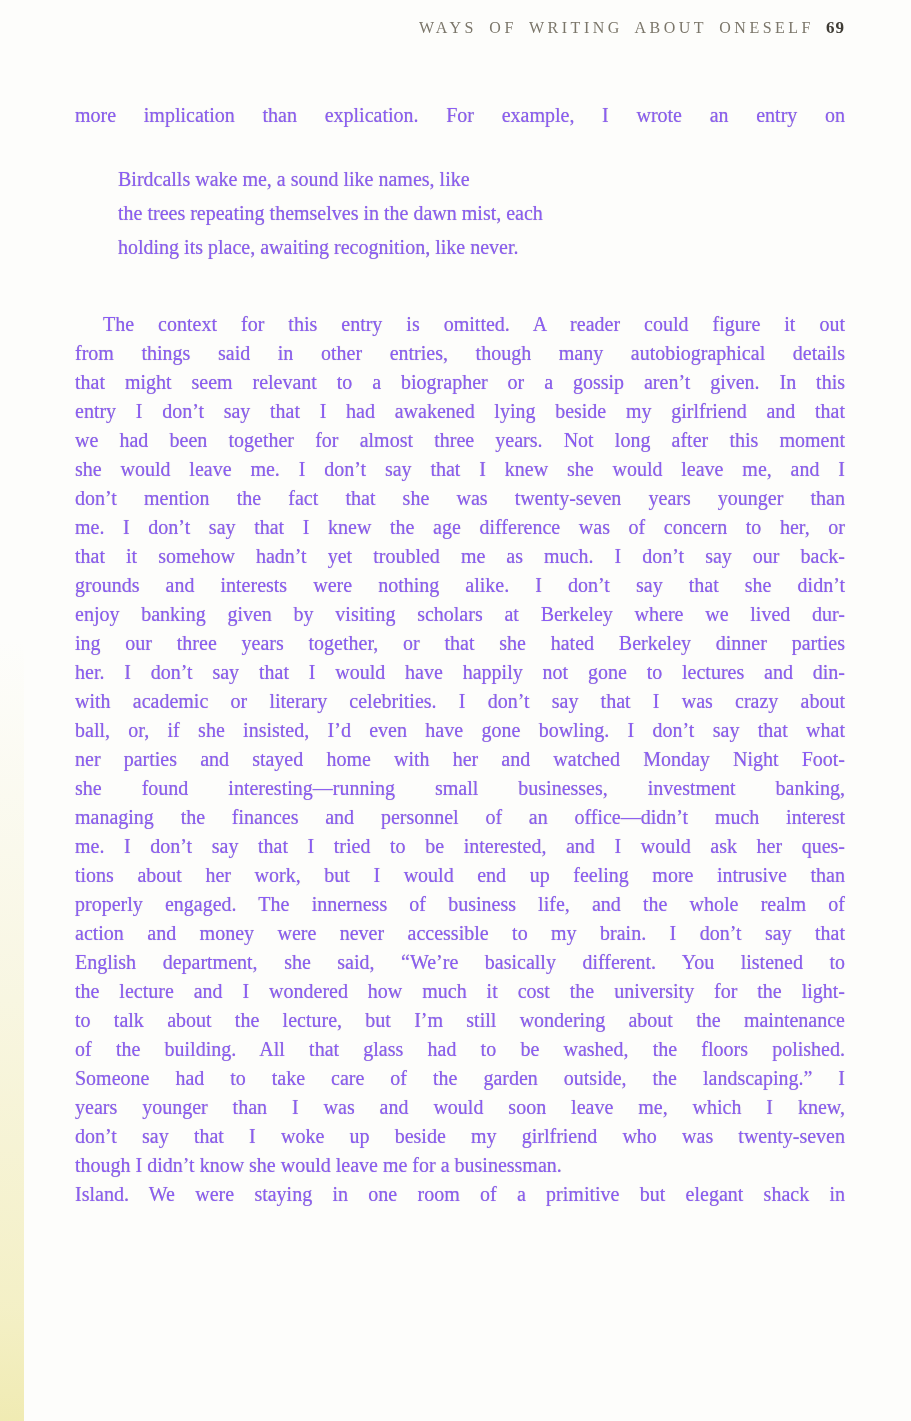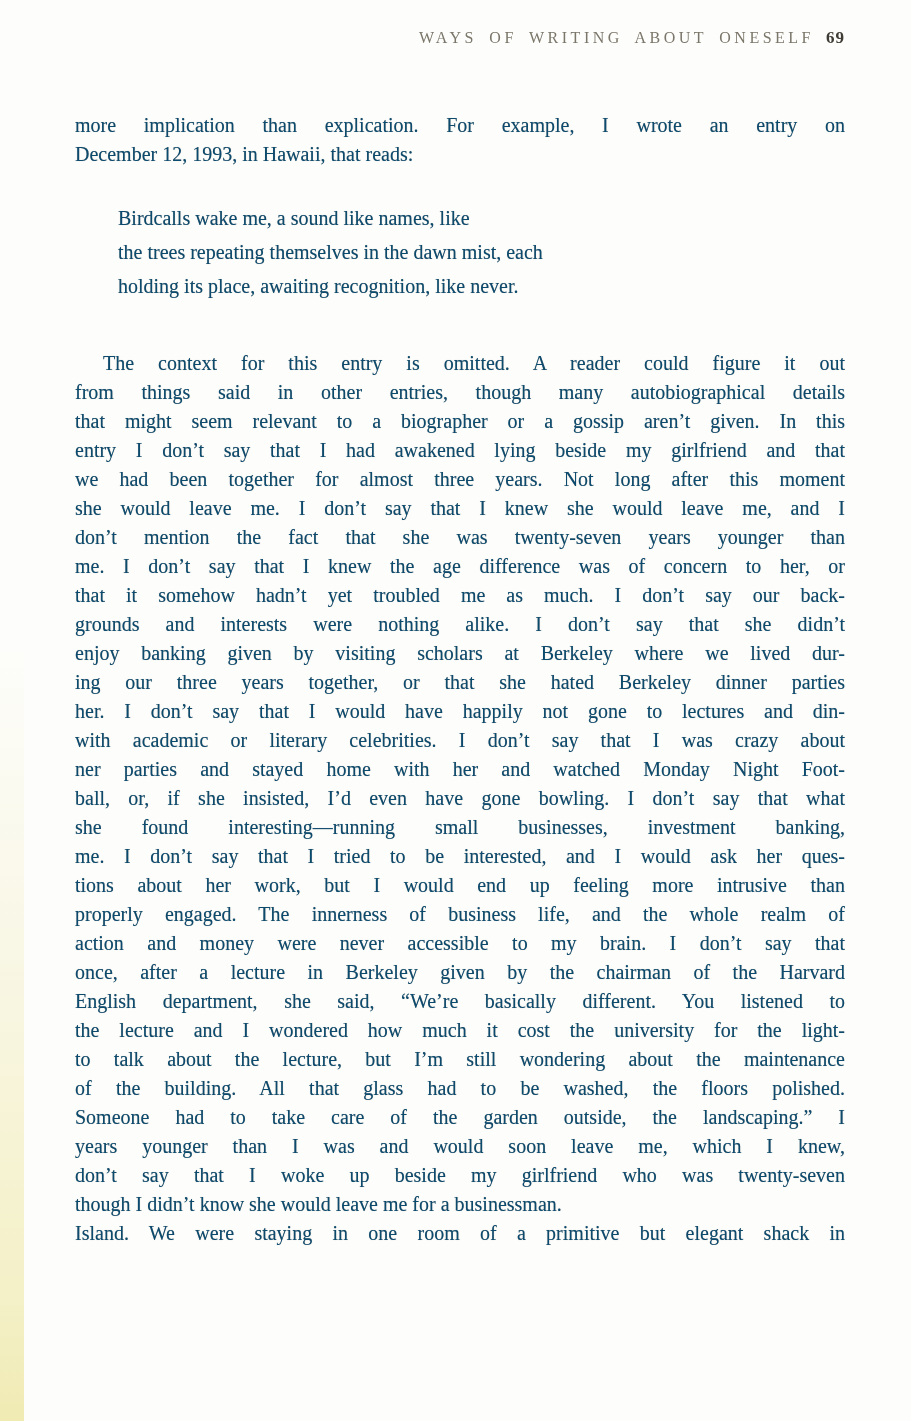--- a/index.html
+++ b/index.html
@@ -30,39 +30,39 @@
       rgba(233, 225, 140, 0.65) 100%);
     pointer-events: none;
   }
   .content {
     position: absolute;
     left: 75px;
     top: 0;
     width: 770px;
   }
   .running-header {
-    margin-top: 28px;
+    margin-top: 18px;
     text-align: right;
     white-space: nowrap;
     color: #7b766a;
   }
   .running-header .title {
     font-size: 16px;
     letter-spacing: 3.5px;
     word-spacing: 5px;
   }
   .running-header .pagenum {
     font-size: 17px;
     font-weight: bold;
     color: #3f3c35;
     margin-left: 12px;
     letter-spacing: 1px;
   }
   .page-body {
-    color: #0c4a6e;
+    color: #8b5cf6;
     font-size: 20px;
     text-shadow: 0 0 0.7px rgba(97, 94, 85, 0.55);
   }
   .para { margin: 0; }
   .para .line {
     line-height: 29px;
     white-space: normal;
   }
   .para .line.just {
     text-align: justify;
@@ -85,21 +85,20 @@
 
 <div class="book-page">
   <div class="edge-artifact"></div>
   <div class="content">
     <div class="running-header">
       <span class="title">WAYS OF WRITING ABOUT ONESELF</span><span class="pagenum">69</span>
     </div>
     <div class="page-body">
         <div class="para body">
           <div class="line just">more implication than explication. For example, I wrote an entry on</div>
-          <div class="line">December 12, 1993, in Hawaii, that reads:</div>
         </div>
         <div class="para poem">
           <div class="line">Birdcalls wake me, a sound like names, like</div>
           <div class="line">the trees repeating themselves in the dawn mist, each</div>
           <div class="line">holding its place, awaiting recognition, like never.</div>
         </div>
         <div class="para body">
           <div class="line just first">The context for this entry is omitted. A reader could figure it out</div>
           <div class="line just">from things said in other entries, though many autobiographical details</div>
           <div class="line just">that might seem relevant to a biographer or a gossip aren’t given. In this</div>
@@ -107,28 +106,28 @@
           <div class="line just">we had been together for almost three years. Not long after this moment</div>
           <div class="line just">she would leave me. I don’t say that I knew she would leave me, and I</div>
           <div class="line just">don’t mention the fact that she was twenty-seven years younger than</div>
           <div class="line just">me. I don’t say that I knew the age difference was of concern to her, or</div>
           <div class="line just">that it somehow hadn’t yet troubled me as much. I don’t say our back-</div>
           <div class="line just">grounds and interests were nothing alike. I don’t say that she didn’t</div>
           <div class="line just">enjoy banking given by visiting scholars at Berkeley where we lived dur-</div>
           <div class="line just">ing our three years together, or that she hated Berkeley dinner parties</div>
           <div class="line just">her. I don’t say that I would have happily not gone to lectures and din-</div>
           <div class="line just">with academic or literary celebrities. I don’t say that I was crazy about</div>
+          <div class="line just">ball, or, if she insisted, I’d even have gone bowling. I don’t say that what</div>
           <div class="line just">ner parties and stayed home with her and watched Monday Night Foot-</div>
-          <div class="line just">ball, or, if she insisted, I’d even have gone bowling. I don’t say that what</div>
           <div class="line just">she found interesting—running small businesses, investment banking,</div>
+          <div class="line just">managing the finances and personnel of an office—didn’t much interest</div>
           <div class="line just">me. I don’t say that I tried to be interested, and I would ask her ques-</div>
           <div class="line just">tions about her work, but I would end up feeling more intrusive than</div>
           <div class="line just">properly engaged. The innerness of business life, and the whole realm of</div>
           <div class="line just">action and money were never accessible to my brain. I don’t say that</div>
-          <div class="line just">once, after a lecture in Berkeley given by the chairman of the Harvard</div>
           <div class="line just">English department, she said, “We’re basically different. You listened to</div>
           <div class="line just">the lecture and I wondered how much it cost the university for the light-</div>
           <div class="line just">to talk about the lecture, but I’m still wondering about the maintenance</div>
           <div class="line just">of the building. All that glass had to be washed, the floors polished.</div>
           <div class="line just">Someone had to take care of the garden outside, the landscaping.” I</div>
           <div class="line just">years younger than I was and would soon leave me, which I knew,</div>
           <div class="line just">don’t say that I woke up beside my girlfriend who was twenty-seven</div>
           <div class="line">though I didn’t know she would leave me for a businessman.</div>
         </div>
         <div class="para body">

